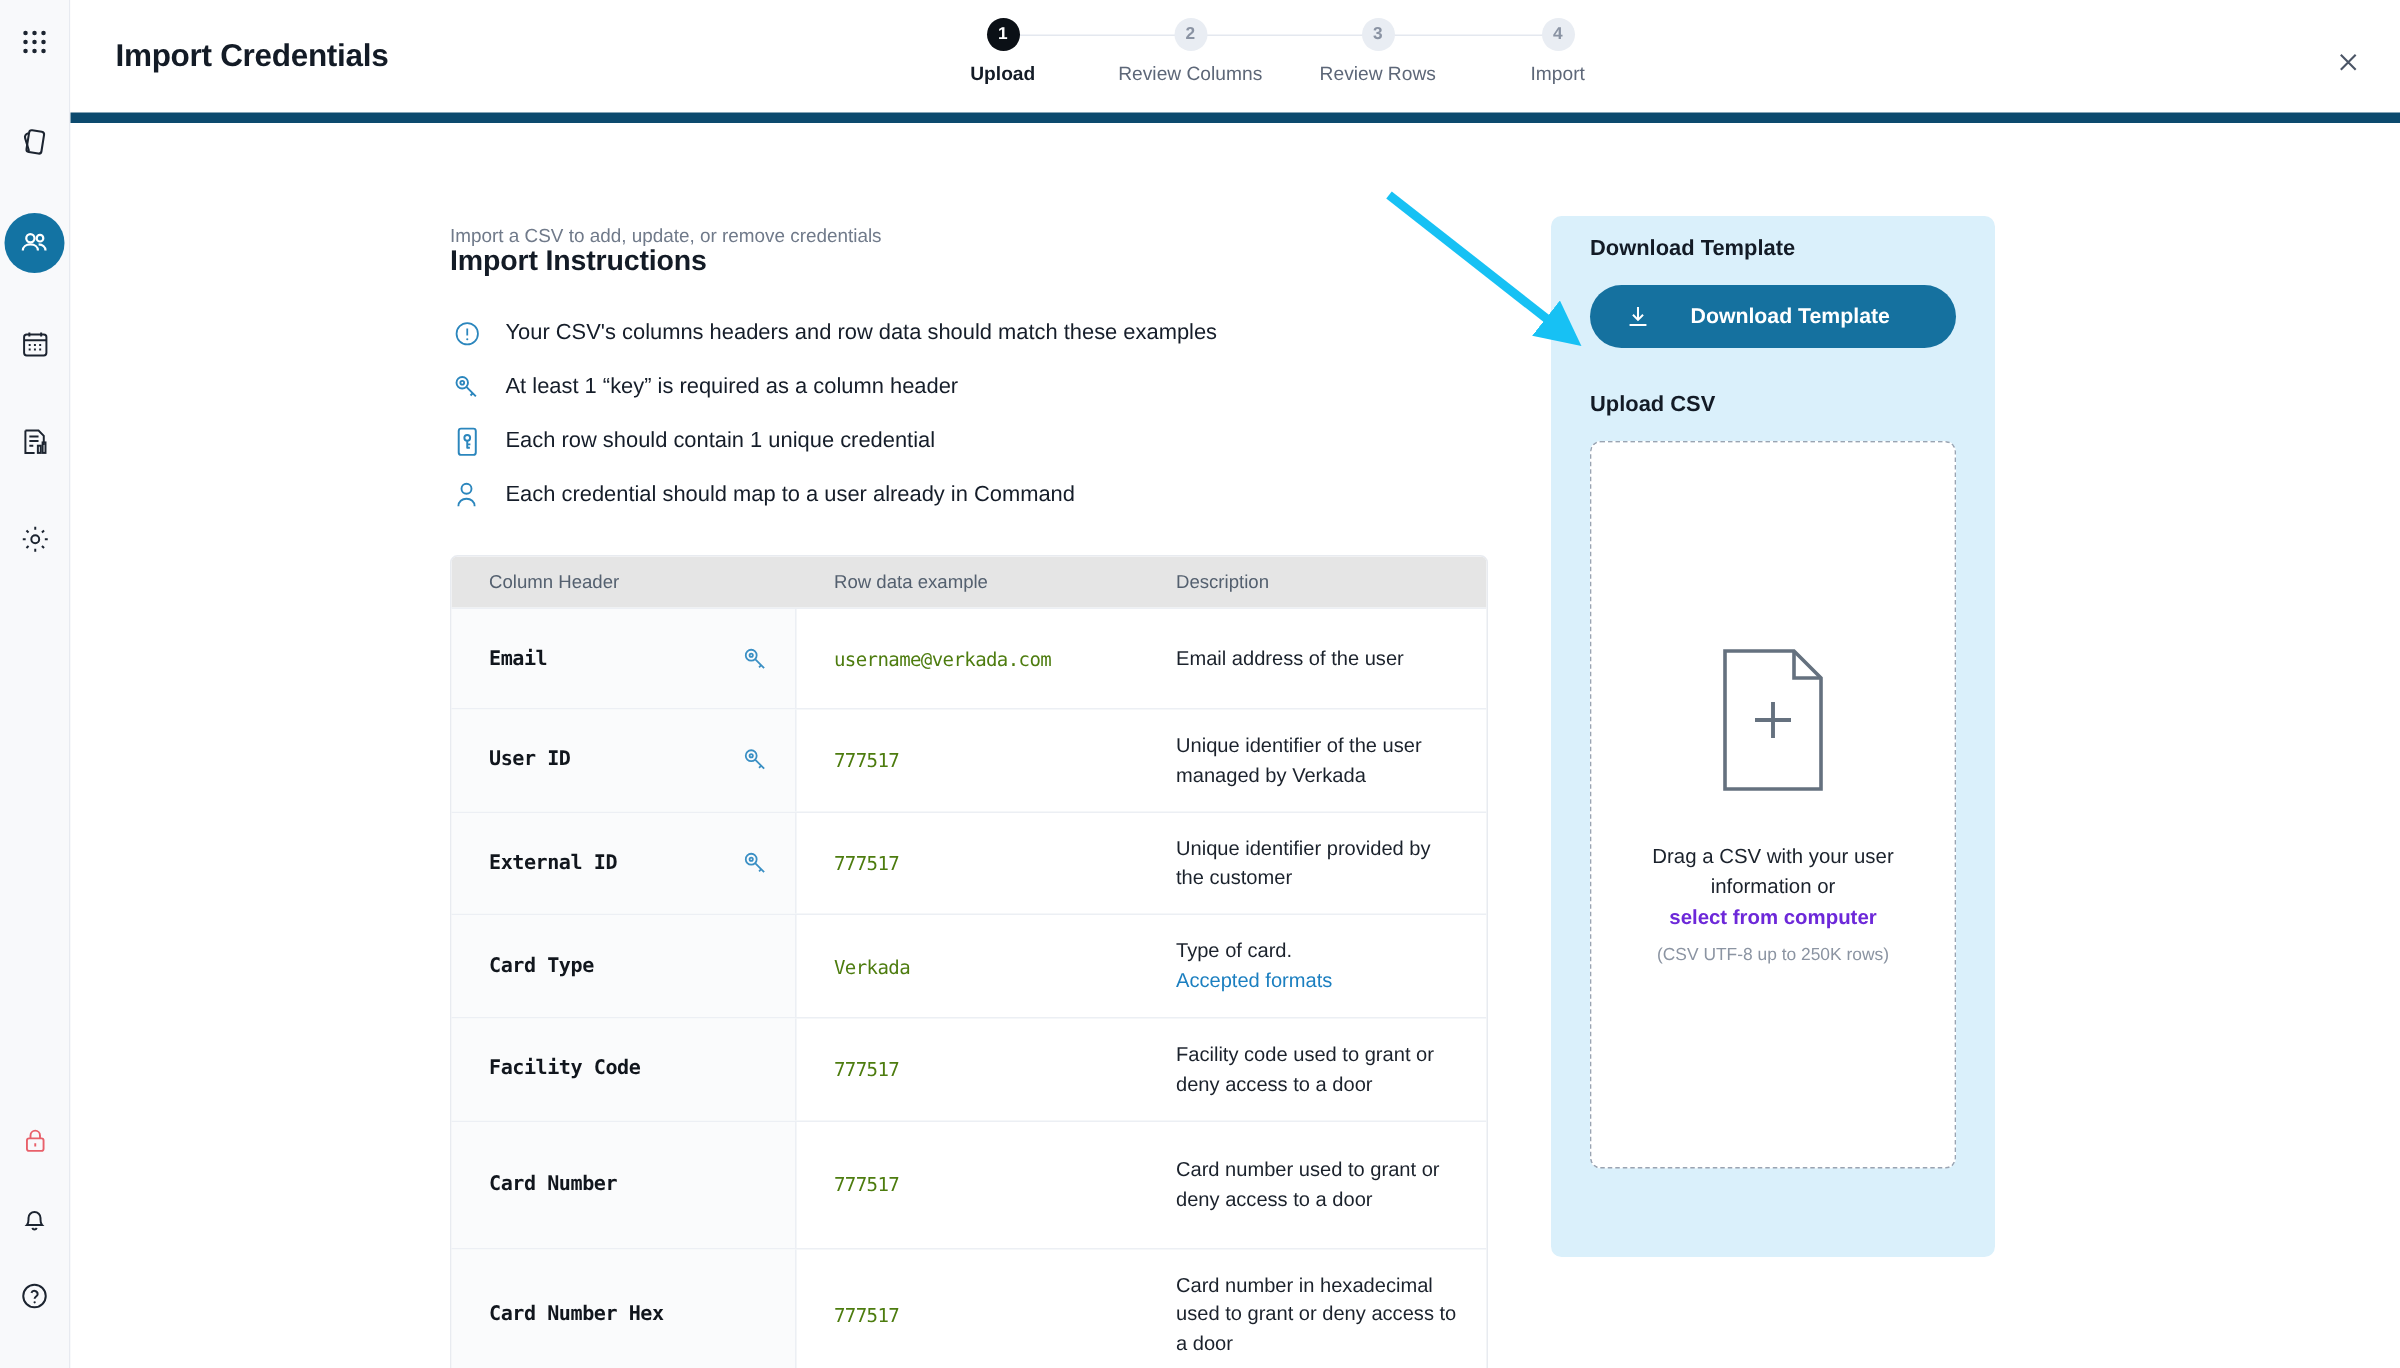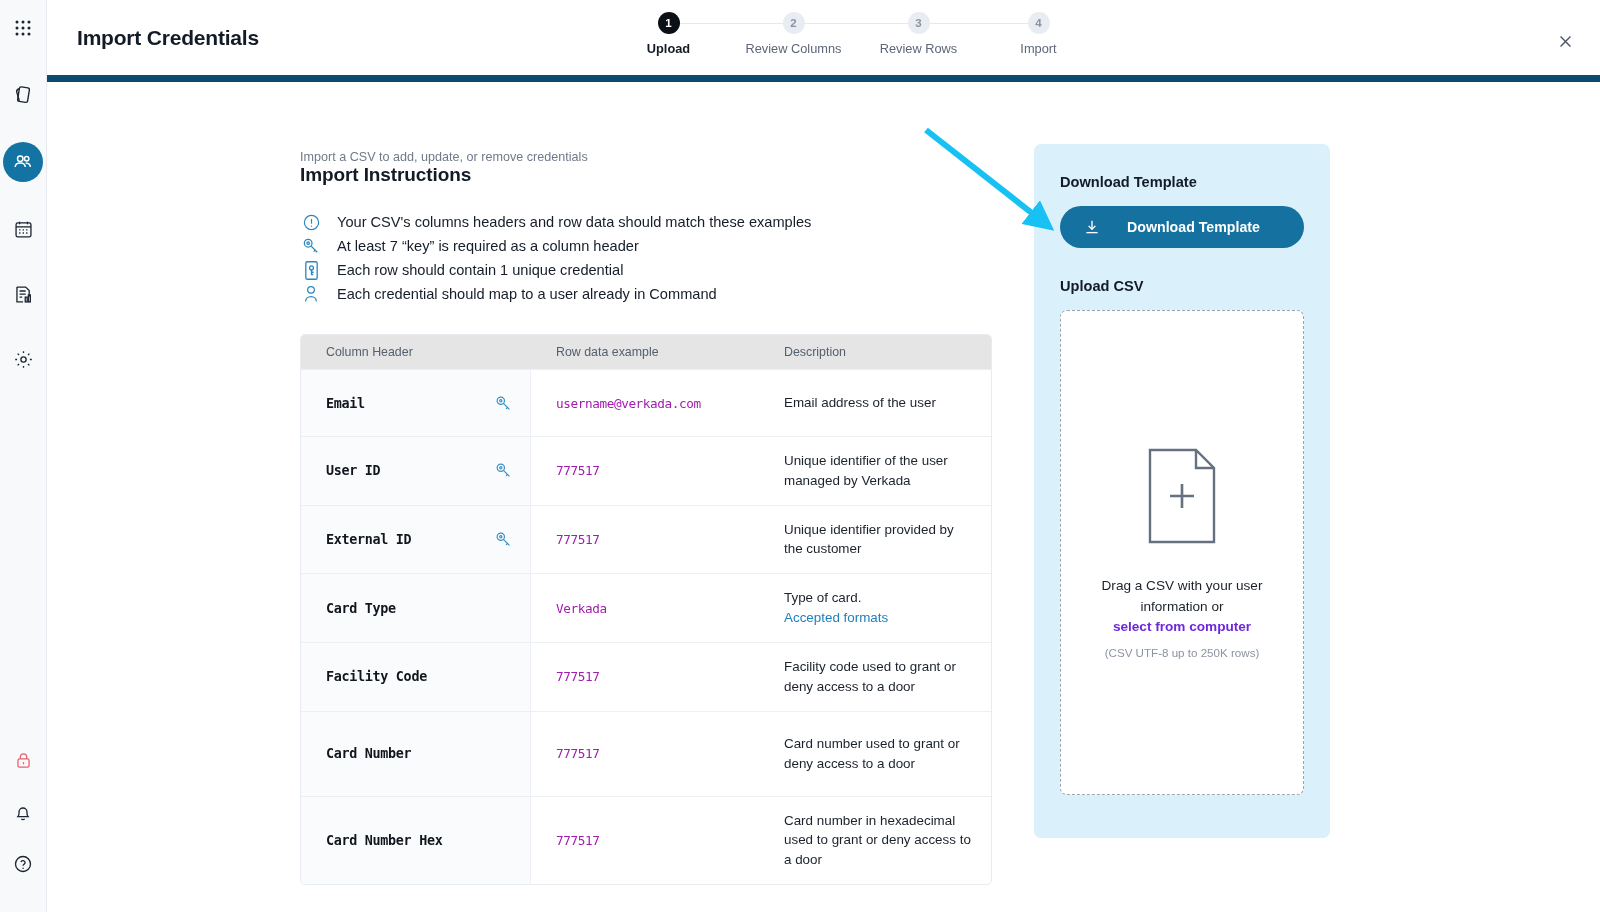--- a/index.html
+++ b/index.html
@@ -78,21 +78,21 @@
   }
 
   
   #content { position: relative; height: 830px; }
 
   #left-col { position: absolute; left: 253px; top: 58px; width: 700px; }
 
   #instr-title { font-size: 19px; font-weight: 700; color: #131b26; letter-spacing: -.1px; }
   #instr-sub { margin-top: 10px; font-size: 12.6px; color: #707a8a; }
 
-  #instr-list { margin-top: 24px; display: flex; flex-direction: column; }
+  #instr-list { margin-top: 24px; display: flex; flex-direction: column; gap: 12px; }
   .instr-row { display: flex; align-items: center; gap: 15px; }
   .instr-ico { width: 22px; height: 24px; flex: 0 0 22px; color: #2b86bd; display: flex; align-items: center; justify-content: center; }
   .instr-txt { font-size: 14.6px; color: #151d29; }
 
   
   #tbl { margin-top: 28px; width: 692px; border: 1px solid #e8ebf0; border-radius: 5px; overflow: hidden; background: #fff; }
   .thead { display: flex; background: #e5e5e5; height: 34px; align-items: center; }
   .thead .th { font-size: 12.4px; color: #54606f; }
   .c1 { width: 230px; padding-left: 25px; }
   .c2 { width: 230px; padding-left: 25px; }
@@ -105,35 +105,35 @@
   }
   .hdrname {
     font-family: "DejaVu Sans Mono", monospace;
     font-size: 13.4px; font-weight: 700; color: #11161d; letter-spacing: -0.3px;
   }
   .keyico { color: #3a8fc4; display: flex; align-items: center; width: 22px; }
   .trow .cell2 {
     width: 230px; padding-left: 25px; padding-right: 10px;
     display: flex; align-items: center;
     font-family: "DejaVu Sans Mono", monospace;
-    font-size: 12.7px; color: #a21caf; letter-spacing: -0.4px;
+    font-size: 12.7px; color: #4d7c0f; letter-spacing: -0.4px;
   }
   .trow .cell3 {
     flex: 1; padding: 14px 18px 14px 23px;
     display: flex; align-items: center;
     font-size: 13.4px; color: #1b222c; line-height: 1.48;
   }
   .lnk { color: #1b7fc0; }
 
   
   #right-panel {
     position: absolute; left: 987px; top: 62px;
     width: 296px; height: 694px;
     background: #daf0fb; border-radius: 7px;
-    padding: 30px 26px;
+    padding: 14px 26px;
   }
   .panel-h { font-size: 14.6px; font-weight: 700; color: #131b26; }
   #dl-btn {
     margin-top: 16px; width: 244px; height: 42px;
     background: #15719f; border-radius: 21px;
     display: flex; align-items: center; cursor: pointer;
     color: #ffffff;
   }
   #dl-btn .dlico { margin-left: 23px; width: 18px; height: 18px; display: flex; }
   #dl-btn .dltxt { flex: 1; text-align: center; font-size: 14.2px; font-weight: 700; padding-right: 18px; }
@@ -289,21 +289,21 @@
           </div>
           <div class="instr-row">
             <span class="instr-ico">
               <svg width="20" height="20" viewBox="0 0 24 24" fill="none" stroke="currentColor" stroke-width="1.5">
                 <circle cx="8.6" cy="8.6" r="4.6"></circle>
                   <circle cx="8.6" cy="8.6" r="1.5"></circle>
                 <path d="M11.9 11.9 19.5 19.5"></path>
                   <path d="M17 17l-1.8 1.8"></path>
               </svg>
             </span>
-            <span class="instr-txt">At least 7 “key” is required as a column header</span>
+            <span class="instr-txt">At least 1 “key” is required as a column header</span>
           </div>
           <div class="instr-row">
             <span class="instr-ico">
               <svg width="17" height="21" viewBox="0 0 18 24" fill="none" stroke="currentColor" stroke-width="1.5">
                 <rect x="2.5" y="2" width="13" height="20" rx="1.8"></rect>
                 <circle cx="9" cy="9" r="2.2"></circle>
                   <path d="M9 11.2v6"></path>
                   <path d="M9 14h2.4M9 16.6h2"></path>
               </svg>
             </span>

